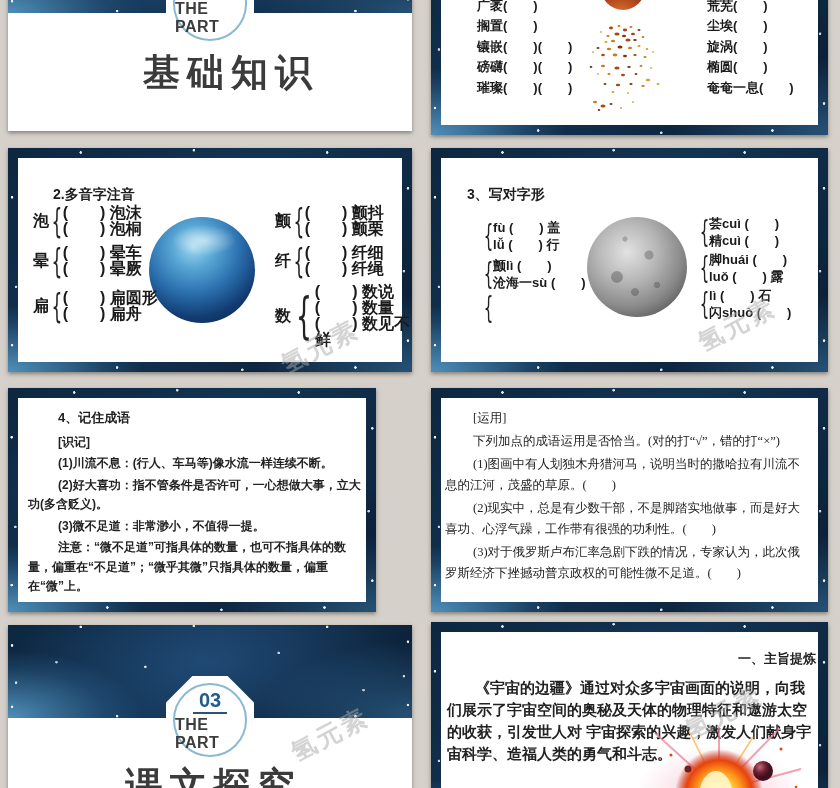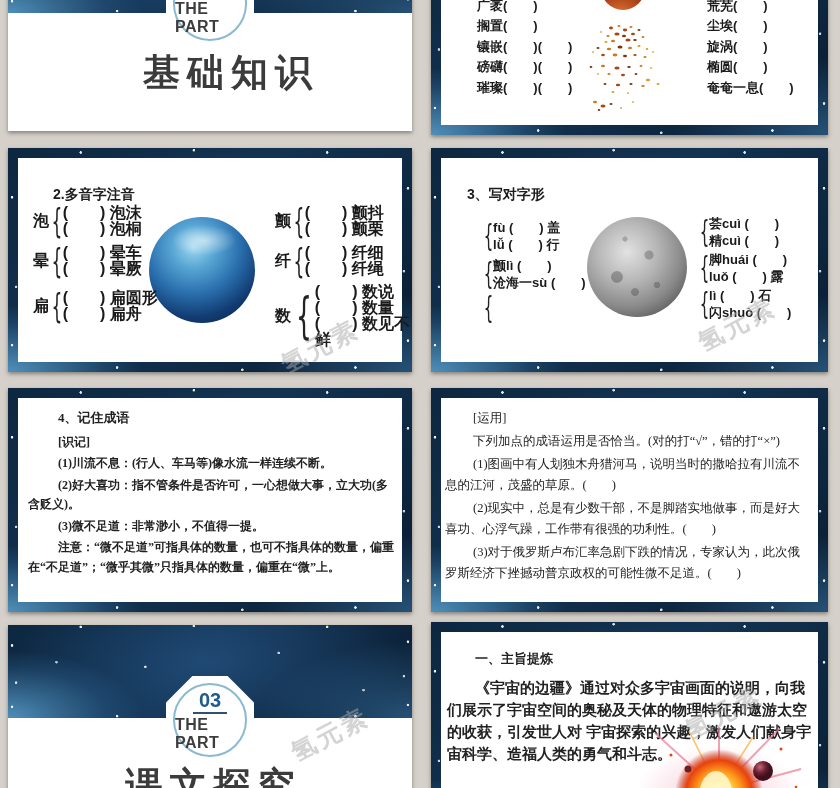--- a/index.html
+++ b/index.html
@@ -39,21 +39,21 @@
       radial-gradient(circle at 12% 40%, rgba(255,255,255,.7) 0 1px, transparent 1.6px),
       radial-gradient(circle at 88% 70%, rgba(255,255,255,.7) 0 1px, transparent 1.6px);
   }
   .inner{position:absolute;inset:10px;background:#ffffff;z-index:1;}
   .slide > .fg{position:absolute;z-index:2;}
 
   #s1l{left:8px;top:-85px;width:404px;height:216px;}
   #s1r{left:431px;top:-90px;width:397px;height:225px;}
   #s2l{left:8px;top:148px;width:404px;height:224px;}
   #s2r{left:431px;top:148px;width:397px;height:224px;}
-  #s3l{left:8px;top:388px;width:404px;height:224px;font-family:Liberation Serif, serif;}
+  #s3l{left:8px;top:388px;width:368px;height:224px;}
   #s3r{left:431px;top:388px;width:397px;height:224px;}
   #s4l{left:8px;top:625px;width:404px;height:216px;}
   #s4r{left:431px;top:622px;width:397px;height:224px;}
 
   
   .banner{position:absolute;left:0;right:0;top:0;z-index:1;}
   #s1l .banner{height:98px;}
   #s4l .banner{height:93px;}
   .badge{position:absolute;left:50%;margin-left:-44px;width:88px;height:88px;z-index:3;}
   #s1l .badge{top:45px;}
@@ -104,21 +104,21 @@
       radial-gradient(circle at 40% 35%, #e2e2e2 0%, #b5b5b5 35%, #8a8a8a 62%, #565656 85%, #3a3a3a 100%);}
 
   
   .tblock{position:absolute;z-index:2;color:#222;}
   #s3l .tblock{left:20px;right:14px;top:20px;}
   .tblock p{margin:0 0 2px;text-indent:30px;font-size:12px;line-height:19.5px;font-weight:bold;}
   #s3l p.first{font-size:13px;margin-bottom:5px;}
   #s3r .tblock{left:14px;right:16px;top:20px;font-family:"Liberation Serif","DejaVu Serif",serif;}
   #s3r .tblock p{font-size:12.5px;line-height:21px;font-weight:400;text-indent:28px;margin:0 0 2px;color:#1d1d1d;}
   #s4r .tblock{left:16px;right:12px;top:26px;}
-  #s4r p.first{font-size:13px;margin-bottom:7px;}
+  #s4r p.first{font-size:13px;margin-bottom:7px;text-align:right;}
   #s4r p{font-size:15px;line-height:22px;text-indent:28px;}
   .boom{position:absolute;left:200px;top:103px;z-index:3;}
 
   
   .wm{position:absolute;z-index:6;font-size:25px;font-weight:bold;letter-spacing:3px;
       color:rgba(170,170,170,.5);transform:rotate(-28deg);pointer-events:none;}
   #wm1{left:278px;top:330px;}
   #wm2{left:695px;top:308px;}
   #wm3{left:288px;top:718px;}
   #wm4{left:682px;top:696px;}

